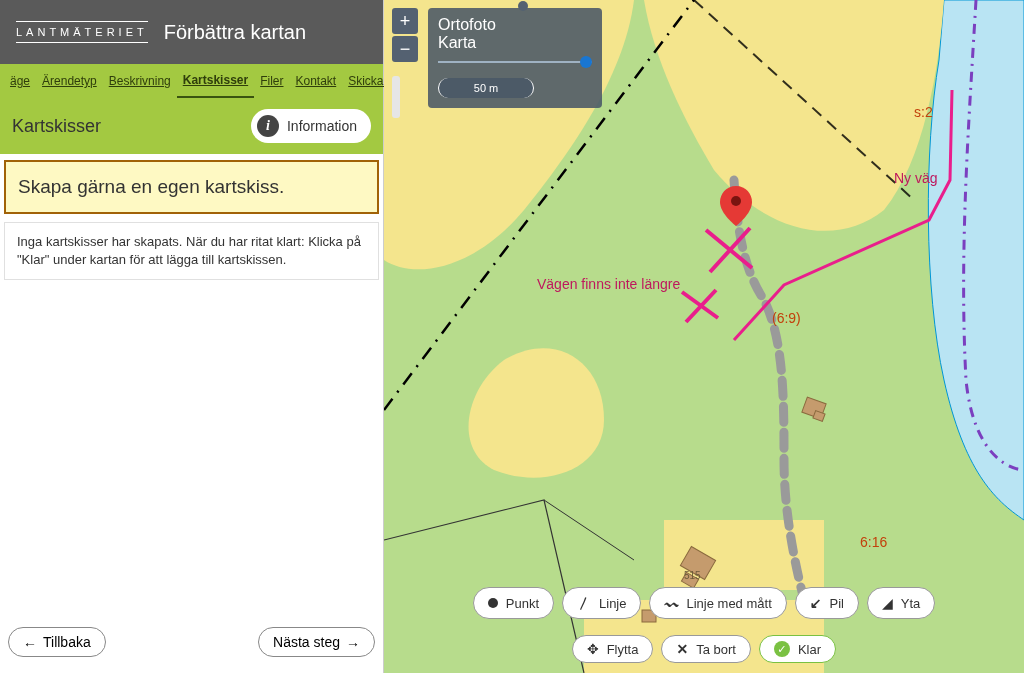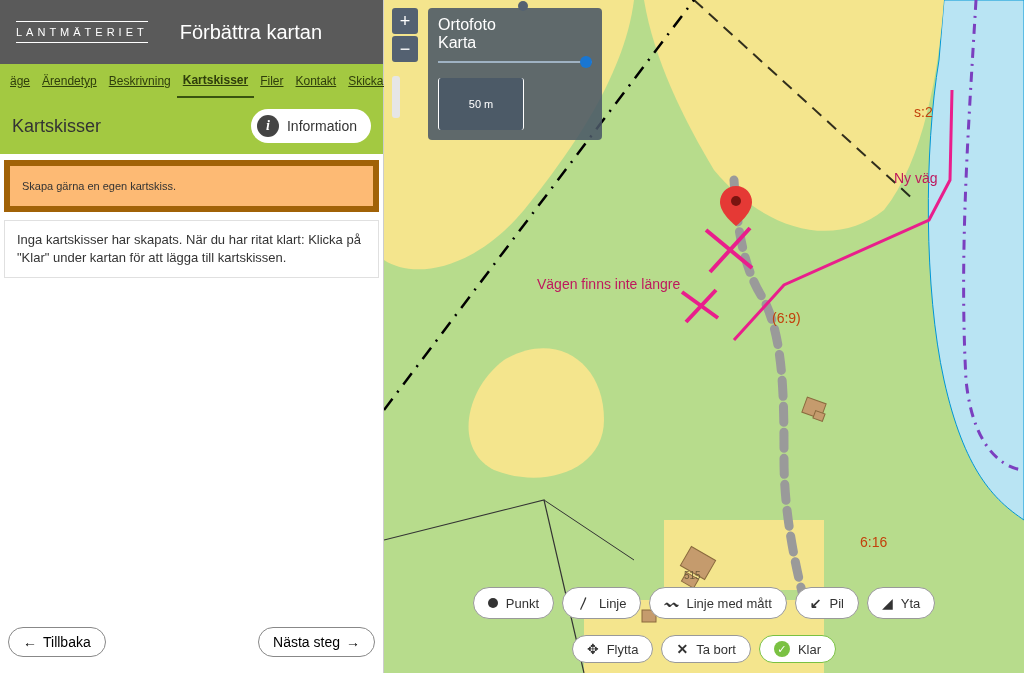--- a/index.html
+++ b/index.html
@@ -1,43 +1,43 @@
 <!DOCTYPE html>
 <html><head>
 <meta charset="utf-8">
 <style>
   * { box-sizing: border-box; margin: 0; padding: 0; }
   body { font-family: Arial, sans-serif; width: 1024px; height: 673px; overflow: hidden; position: relative; background: #fff; }
   .app { display: flex; width: 100%; height: 100%; }
   .left { width: 384px; height: 100%; display: flex; flex-direction: column; border-right: 1px solid #ccc; }
   .header { background: #5a5a5a; color: #fff; display: flex; align-items: center; padding: 14px 16px; height: 64px; }
   .logo { font-size: 11px; letter-spacing: 4px; border-top: 1px solid #fff; border-bottom: 1px solid #fff; padding: 4px 0; }
-  .app-title { font-size: 20px; font-weight: 300; margin-left: 32px; }
+  .app-title { font-size: 20px; font-weight: 300; margin-left: 16px; }
   .tabs { background: #a3c941; display: flex; font-size: 12px; color: #2f3e0b; padding: 0 4px; height: 34px; align-items: stretch; }
   .tab { padding: 8px 6px; cursor: pointer; white-space: nowrap; display: flex; align-items: center; text-decoration: underline; }
   .tab.active { border-bottom: 2px solid #3a5310; font-weight: 600; }
   .section-header { background: #a3c941; display: flex; align-items: center; justify-content: space-between; padding: 10px 12px; height: 56px; }
   .section-title { font-size: 18px; color: #333; }
   .info-btn { background: #fff; border-radius: 20px; padding: 6px 14px 6px 6px; display: flex; align-items: center; gap: 8px; font-size: 14px; cursor: pointer; border: none; color: #333; }
   .info-icon { width: 22px; height: 22px; border-radius: 50%; background: #444; color: #fff; display: inline-flex; align-items: center; justify-content: center; font-weight: bold; font-style: italic; font-family: serif; }
-  .info-box { background: #fdba74; border: 6px solid #a16207; padding: 14px 12px; font-size: 11px; color: #333; margin: 6px 4px 2px 4px; }
+  .info-box { background: #fef9c3; border: 2px solid #a16207; padding: 14px 12px; font-size: 19px; color: #333; margin: 6px 4px 2px 4px; }
   .empty-box { border: 1px solid #e0e0e0; padding: 10px 12px; font-size: 13px; color: #333; margin: 6px 4px; line-height: 1.4; }
   .left-footer { margin-top: auto; display: flex; justify-content: space-between; padding: 10px 8px 16px; }
   .nav-btn { background: #fff; border: 1px solid #888; border-radius: 20px; padding: 6px 14px; display: flex; align-items: center; gap: 6px; font-size: 14px; cursor: pointer; }
   .right { flex: 1; position: relative; overflow: hidden; }
   .map-canvas { width: 100%; height: 100%; position: absolute; inset: 0; }
   .zoom-controls { position: absolute; top: 8px; left: 8px; display: flex; flex-direction: column; gap: 2px; }
   .zoom-btn { width: 26px; height: 26px; background: #546171; color: #fff; font-size: 18px; display: flex; align-items: center; justify-content: center; border-radius: 3px; cursor: pointer; border:none; }
   .layer-panel { position: absolute; top: 8px; left: 44px; background: rgba(74,88,102,.88); border-radius: 4px; padding: 8px 10px 10px; color: #fff; width: 174px; }
   .layer-row { display: flex; justify-content: space-between; font-size: 16px; margin-bottom: 4px; flex-direction: column; }
   .layer-slider { position: relative; height: 12px; margin-bottom: 10px; }
   .layer-track { position: absolute; top: 5px; left:0; right:0; height:2px; background:#9fb2c3; }
   .layer-thumb { position: absolute; top:0; width:12px; height:12px; border-radius:50%; background:#1976d2; }
   .top-dot { position:absolute; top:-7px; left:52%; width:10px; height:10px; border-radius:50%; background:#546171; }
-  .scale-box { background: rgba(74,88,102,.88); color:#fff; font-size:11px; padding: 20px 0; text-align:center; border-radius:3px; width:86px; border-left:1px solid #fff; border-right:1px solid #fff; }
+  .scale-box { background: rgba(74,88,102,.88); color:#fff; font-size:11px; padding: 4px 0; text-align:center; border-radius:10px; width:96px; border-left:1px solid #fff; border-right:1px solid #fff; }
   .tools { position:absolute; left:0; right:0; bottom:0; padding: 6px 10px 10px; display:flex; flex-wrap:wrap; gap:8px; justify-content:center; background:rgba(255,255,255,0.0); }
   .tool-btn { background:#fff; border:1px solid #999; border-radius:20px; padding:5px 14px; font-size:13px; display:inline-flex; align-items:center; gap:8px; cursor:pointer; white-space:nowrap; color: #333;}
   .tool-btn .ic { font-size:14px; color:#333; display:inline-flex; }
   .tool-btn.primary { border-color:#7ac142; }
   .check-ic { width:16px; height:16px; border-radius:50%; background:#7ac142; color:#fff; display:inline-flex; align-items:center; justify-content:center; font-size:11px; }
   .hand-ic::before { content:"✋"; filter: grayscale(1) brightness(0); font-size:13px;}
   .dot-ic { width:10px; height:10px; background:#333; border-radius:50%; display:inline-block; }
   .arrow-ic::before { content:"↙"; font-weight:bold;}
   .area-ic::before { content:"◢"; }
   .move-ic::before { content:"✥"; }

